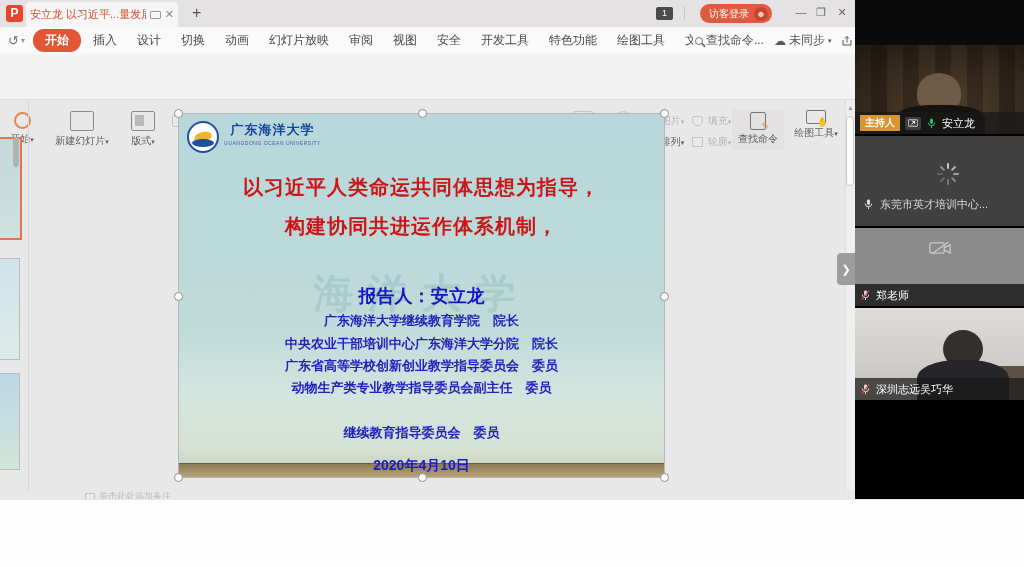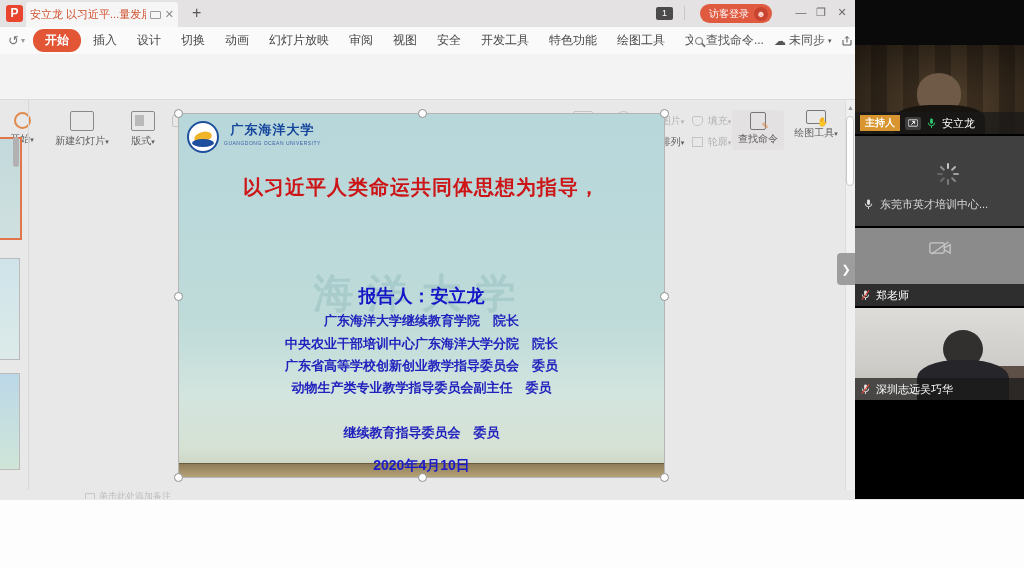--- a/index.html
+++ b/index.html
@@ -326,20 +326,21 @@
 
       <div class="logo-row">
         <div class="emblem"></div>
         <div>
           <div class="logo-cn">广东海洋大学</div>
           <div class="logo-en">GUANGDONG OCEAN UNIVERSITY</div>
         </div>
       </div>
 
       <div class="s-title" style="top:60px;">以习近平人类命运共同体思想为指导，</div>
+      <div class="s-title" style="top:99px;">构建协同共进运作体系机制，</div>
       <div class="s-presenter" style="top:170px;">报告人：安立龙</div>
       <div class="s-cred" style="top:198px;">广东海洋大学继续教育学院　院长</div>
       <div class="s-cred" style="top:221px;">中央农业干部培训中心广东海洋大学分院　院长</div>
       <div class="s-cred" style="top:243px;">广东省高等学校创新创业教学指导委员会　委员</div>
       <div class="s-cred" style="top:265px;">动物生产类专业教学指导委员会副主任　委员</div>
       <div class="s-cred" style="top:310px;">继续教育指导委员会　委员</div>
       <div class="s-date" style="top:343px;">2020年4月10日</div>
 
       <div class="handle" style="left:-5px;top:-5px;"></div>
       <div class="handle" style="left:239px;top:-5px;"></div>

